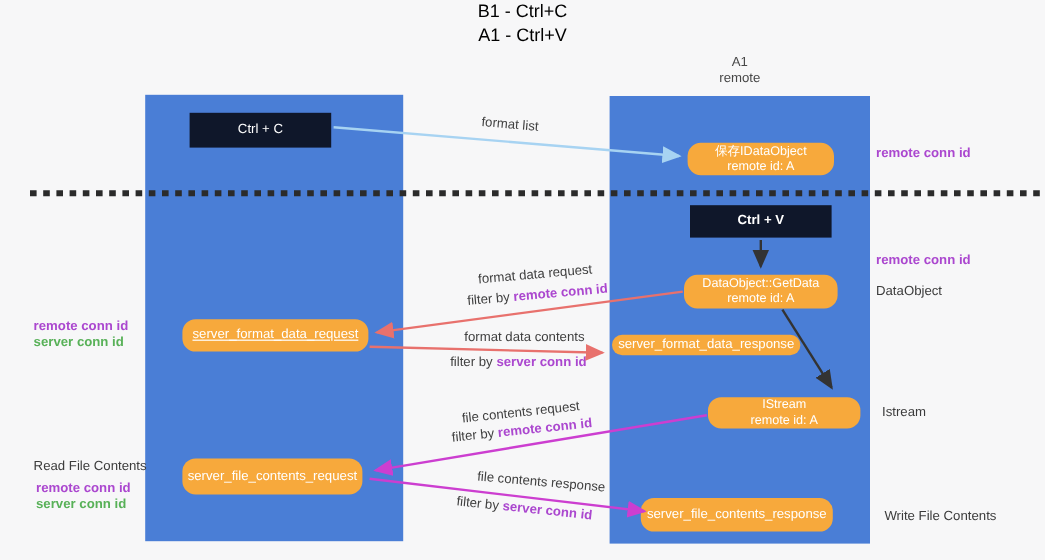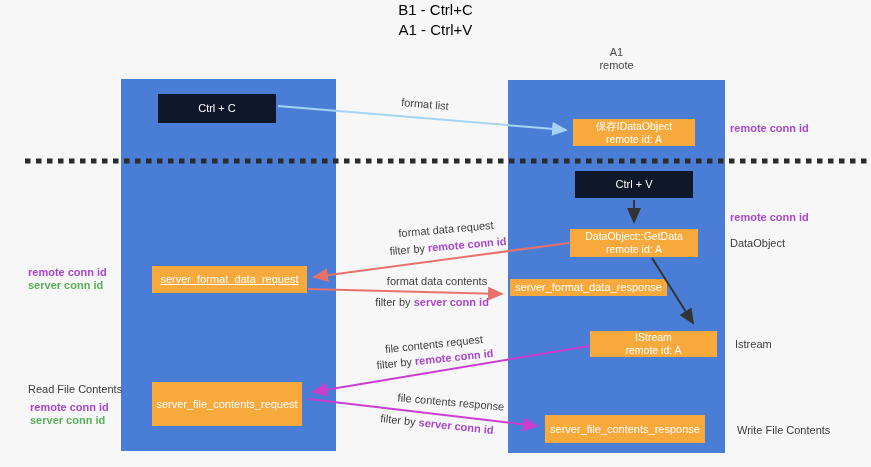--- a/index.html
+++ b/index.html
@@ -11,30 +11,30 @@
   .title{left:0;top:7;width:871px;text-align:center;font-size:15px;line-height:20px;color:#000000;}
   .col{background:#4a7ed6;}
   .col-left{left:121px;top:79px;width:215px;height:372px;}
   .col-right{left:508px;top:80px;width:217px;height:373px;}
   .col-header{font-size:11px;line-height:13px;text-align:center;color:#474747;}
   .hdr-left{left:121px;top:46px;width:215px;}
   .hdr-right{left:508px;top:46px;width:217px;}
   .node{display:flex;flex-direction:column;align-items:center;justify-content:center;
     color:#fff;text-align:center;font-size:10.5px;line-height:13px;}
   .green{background:#0f172a;}
-  .orange{background:#f7a93c;}
+  .orange{background:#f7a93c;border-radius:11px;}
   .ctrl-c{left:158px;top:94px;width:118px;height:29px;font-size:11px;}
   .save-obj{left:573px;top:119px;width:122px;height:27px;}
-  .ctrl-v{left:575px;top:171px;width:118px;height:27px;font-size:11px;}
+  .ctrl-v{left:575px;top:171px;width:118px;height:27px;font-size:11px;font-weight:bold;}
   .getdata{left:570px;top:229px;width:128px;height:28px;}
   .fmt-req{left:152px;top:266px;width:155px;height:27px;font-size:11px;text-decoration:underline;}
   .fmt-res{left:510px;top:279px;width:157px;height:17px;font-size:11px;}
   .istream{left:590px;top:331px;width:127px;height:26px;}
-  .file-req{left:152px;top:382px;width:150px;height:44px;font-size:11px;}
-  .file-res{left:545px;top:415px;width:160px;height:28px;font-size:11px;}
+  .file-req{left:152px;top:382px;width:150px;height:30px;font-size:11px;}
+  .file-res{left:534px;top:415px;width:160px;height:28px;font-size:11px;}
   .ann{font-size:11px;white-space:nowrap;text-align:center;color:#3f3f3f;}
   .purple{color:#ab47cf;font-weight:bold;}
   .greentx{color:#58b158;font-weight:bold;}
   .dark{color:#3b3b3b;}
   .side{font-size:11px;white-space:nowrap;}
   svg.overlay{position:absolute;left:0;top:0;pointer-events:none;}
 </style>
 </head>
 <body>
 

